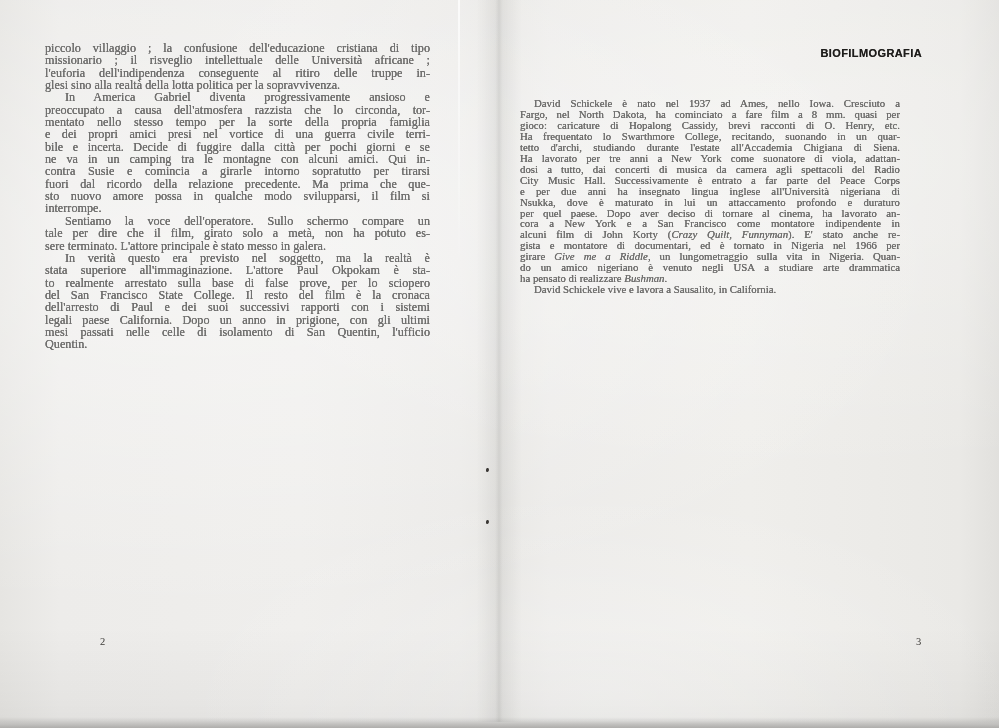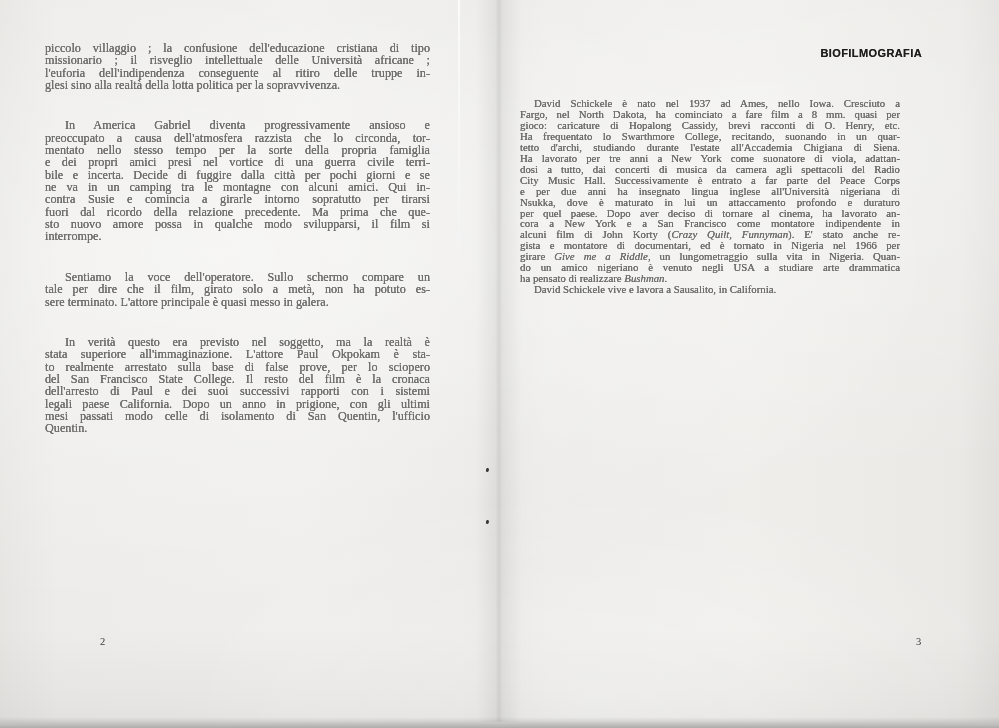--- a/index.html
+++ b/index.html
@@ -35,21 +35,21 @@
   }
   .text-block {
     position: absolute;
     color: #737373;
     text-shadow: 0 0 0.5px rgba(43,41,37,.85);
   }
   #left-text  { left: 45px;  top: 42px; width: 385px; font-size: 12.2px; line-height: 12.35px; }
   #right-text { left: 520px; top: 98px; width: 380px; font-size: 10.8px; line-height: 10.95px; }
   .line { text-align: justify; text-align-last: justify; white-space: normal; }
   .line.last { text-align-last: auto; }
-  #left-text  .line.first { text-indent: 20px; margin-top: 28px; }
+  #left-text  .line.first { text-indent: 20px; }
   #right-text .line.first { text-indent: 14px; }
   .it { font-style: italic; }
   .section-header {
     position: absolute; left: 542px; top: 47px; width: 380px;
     text-align: right;
     font-family: "Liberation Sans", sans-serif;
     font-weight: 700; font-size: 11px; letter-spacing: .4px;
     color: #1e1d1b;
     text-shadow: 0 0 0.5px rgba(30,29,27,.8);
   }
@@ -91,30 +91,30 @@
         <div class="line">bile e incerta. Decide di fuggire dalla città per pochi giorni e se</div>
         <div class="line">ne va in un camping tra le montagne con alcuni amici. Qui in-</div>
         <div class="line">contra Susie e comincia a girarle intorno sopratutto per tirarsi</div>
         <div class="line">fuori dal ricordo della relazione precedente. Ma prima che que-</div>
         <div class="line">sto nuovo amore possa in qualche modo svilupparsi, il film si</div>
         <div class="line last">interrompe.</div>
       </div>
       <div>
         <div class="line first">Sentiamo la voce dell'operatore. Sullo schermo compare un</div>
         <div class="line">tale per dire che il film, girato solo a metà, non ha potuto es-</div>
-        <div class="line last">sere terminato. L'attore principale è quasi messo in galera.</div>
+        <div class="line last">sere terminato. L'attore principale è stato messo in galera.</div>
       </div>
       <div>
         <div class="line first">In verità questo era previsto nel soggetto, ma la realtà è</div>
         <div class="line">stata superiore all'immaginazione. L'attore Paul Okpokam è sta-</div>
         <div class="line">to realmente arrestato sulla base di false prove, per lo sciopero</div>
         <div class="line">del San Francisco State College. Il resto del film è la cronaca</div>
         <div class="line">dell'arresto di Paul e dei suoi successivi rapporti con i sistemi</div>
         <div class="line">legali paese California. Dopo un anno in prigione, con gli ultimi</div>
-        <div class="line">mesi passati modo celle di isolamento di San Quentin, l'ufficio</div>
+        <div class="line">mesi passati nelle celle di isolamento di San Quentin, l'ufficio</div>
         <div class="line last">Quentin.</div>
       </div>
     </div>
   <div id="pn-left" class="page-num">2</div>
 </div>
 
 <div>
   <div class="section-header">BIOFILMOGRAFIA</div>
   <div id="right-text" class="text-block">
       <div>

